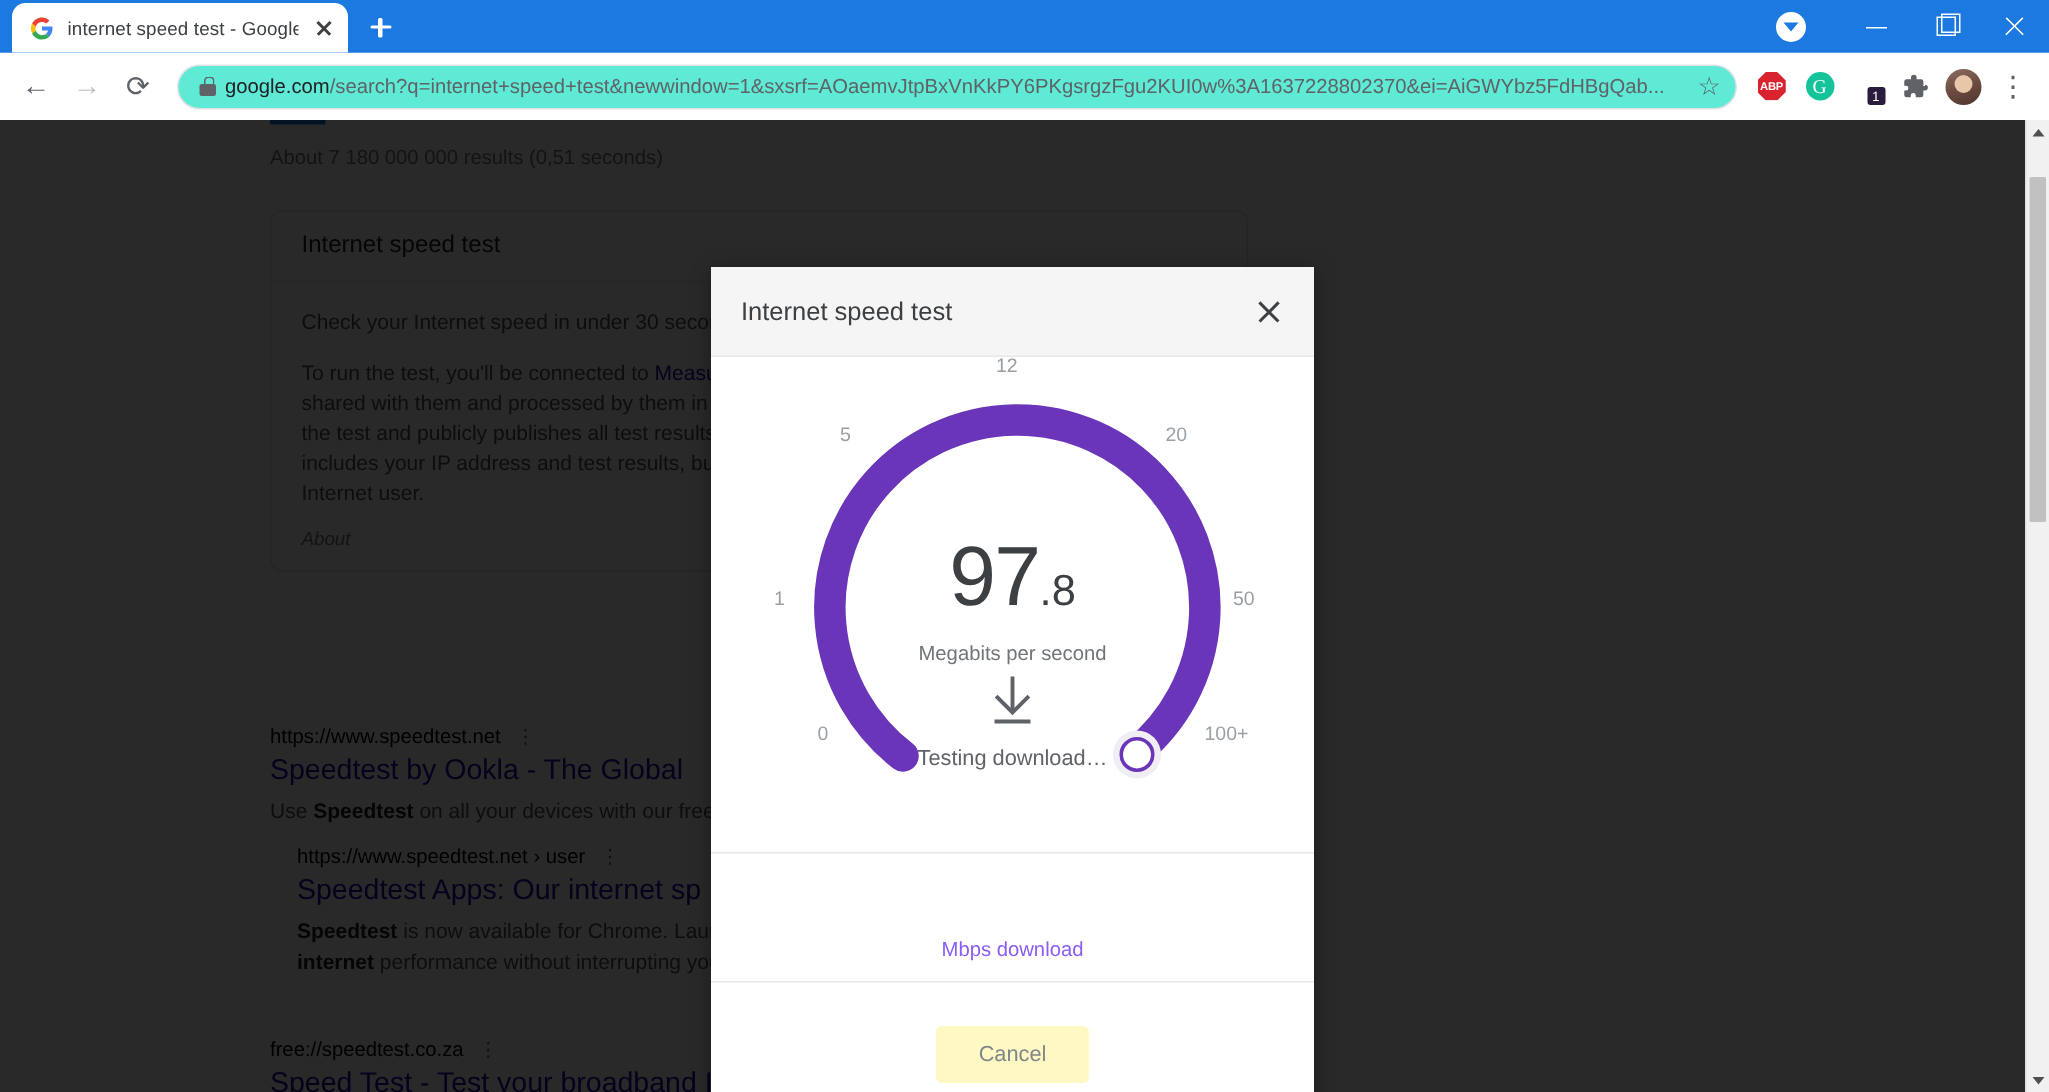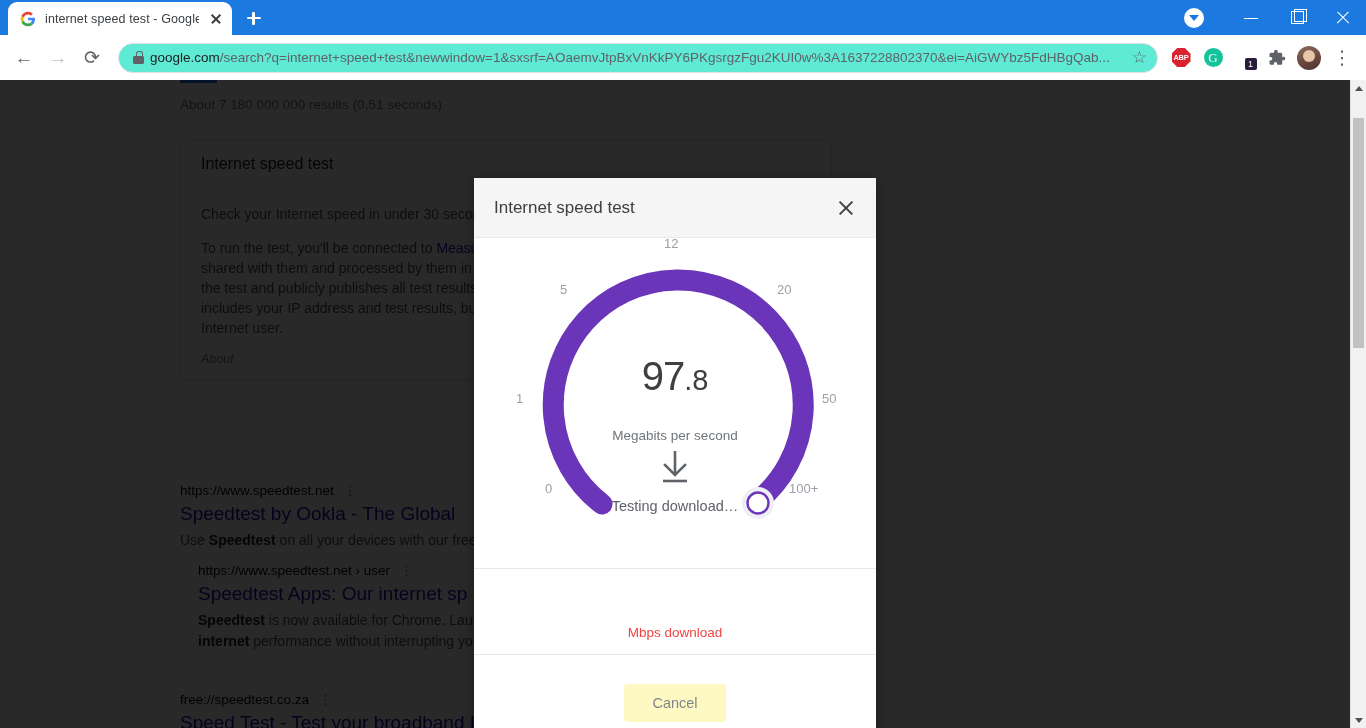--- a/index.html
+++ b/index.html
@@ -248,21 +248,21 @@
 
   .gauge-area { position: relative; height: 330px; }
   .gauge-svg { position: absolute; left: 50%; top: 14px; transform: translateX(-50%); }
   .tick {
     position: absolute; font-size: 13px; color: #9aa0a6; white-space: nowrap;
   }
   .gauge-value {
     position: absolute; left: 0; right: 0; top: 118px; text-align: center;
     color: #3c4043; line-height: 1;
   }
-  .gv-int { font-size: 40px; letter-spacing: -1px; }
+  .gv-int { font-size: 56px; letter-spacing: -1px; }
   .gv-dec { font-size: 29px; }
   .gauge-unit {
     position: absolute; left: 0; right: 0; top: 190px; text-align: center;
     font-size: 13.5px; color: #70757a;
   }
   .dl-icon {
     position: absolute; left: 0; right: 0; top: 212px;
     display: flex; justify-content: center;
   }
   .gauge-status {
@@ -273,21 +273,21 @@
   .results-row {
     display: flex; border-top: 1px solid #e8e8e8; border-bottom: 1px solid #e8e8e8;
     height: 87px;
   }
   .res-cell {
     flex: 1 1 50%; display: flex; flex-direction: column;
     align-items: center; justify-content: flex-end; padding-bottom: 14px;
   }
   .res-cell + .res-cell { border-left: 1px solid #e8e8e8; }
   .res-value { font-size: 30px; color: #3c4043; line-height: 1.1; min-height: 0; }
-  .res-label { font-size: 13.5px; color: #ef4444; margin-top: 4px; }
+  .res-label { font-size: 13.5px; color: #8b5cf6; margin-top: 4px; }
 
   .modal-foot {
     height: 96px; display: flex; align-items: center; justify-content: center;
   }
   .cancel-btn {
     background: #fef9c3; border: none; border-radius: 4px;
     padding: 11px 28px; font-size: 14.5px; color: #80868b;
     font-family: "Liberation Sans", sans-serif; cursor: pointer;
   }
 </style>
@@ -411,21 +411,21 @@
           <circle cx="248" cy="251" r="16" fill="#f0eef5"></circle>
           <circle cx="248" cy="251" r="10.5" fill="#ffffff" stroke="#6a35b8" stroke-width="2.4"></circle>
         </svg>
 
         <span class="tick" style="left:71px;top:243px">0</span>
         <span class="tick" style="left:42px;top:153px">1</span>
         <span class="tick" style="left:86px;top:44px">5</span>
         <span class="tick" style="left:190px;top:-2px">12</span>
         <span class="tick" style="left:303px;top:44px">20</span>
         <span class="tick" style="left:348px;top:153px">50</span>
-        <span class="tick" style="left:315px;top:243px">100+</span>
+        <span class="tick" style="left:329px;top:243px">100+</span>
 
         <div class="gauge-value"><span class="gv-int">97</span><span class="gv-dec">.8</span></div>
 
         <div class="gauge-unit">Megabits per second</div>
 
         <div class="dl-icon">
           <svg width="34" height="36" viewBox="0 0 34 36">
             <line x1="17" y1="1" x2="17" y2="24" stroke="#5f6368" stroke-width="2.6"></line>
             <polyline points="7,15 17,25 27,15" fill="none" stroke="#5f6368" stroke-width="2.6" stroke-linecap="square"></polyline>
             <line x1="5" y1="31" x2="29" y2="31" stroke="#5f6368" stroke-width="2.6"></line>

